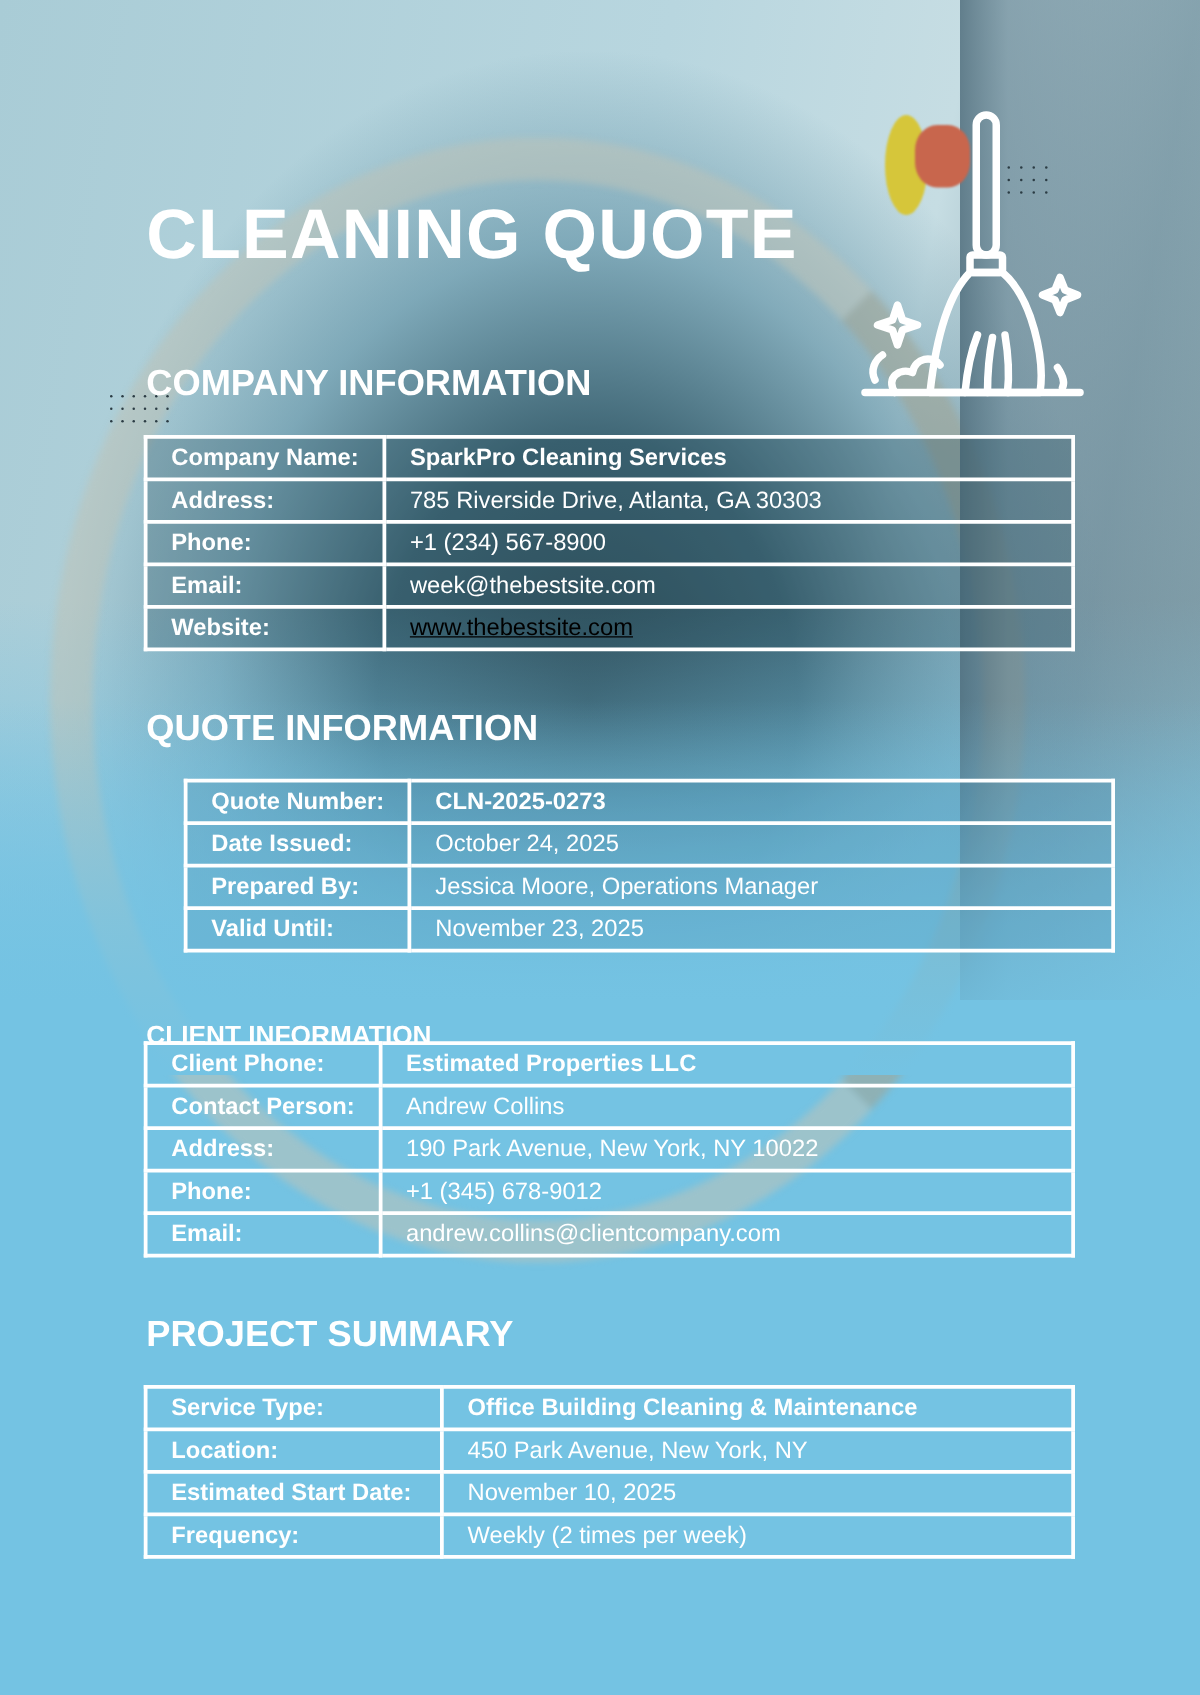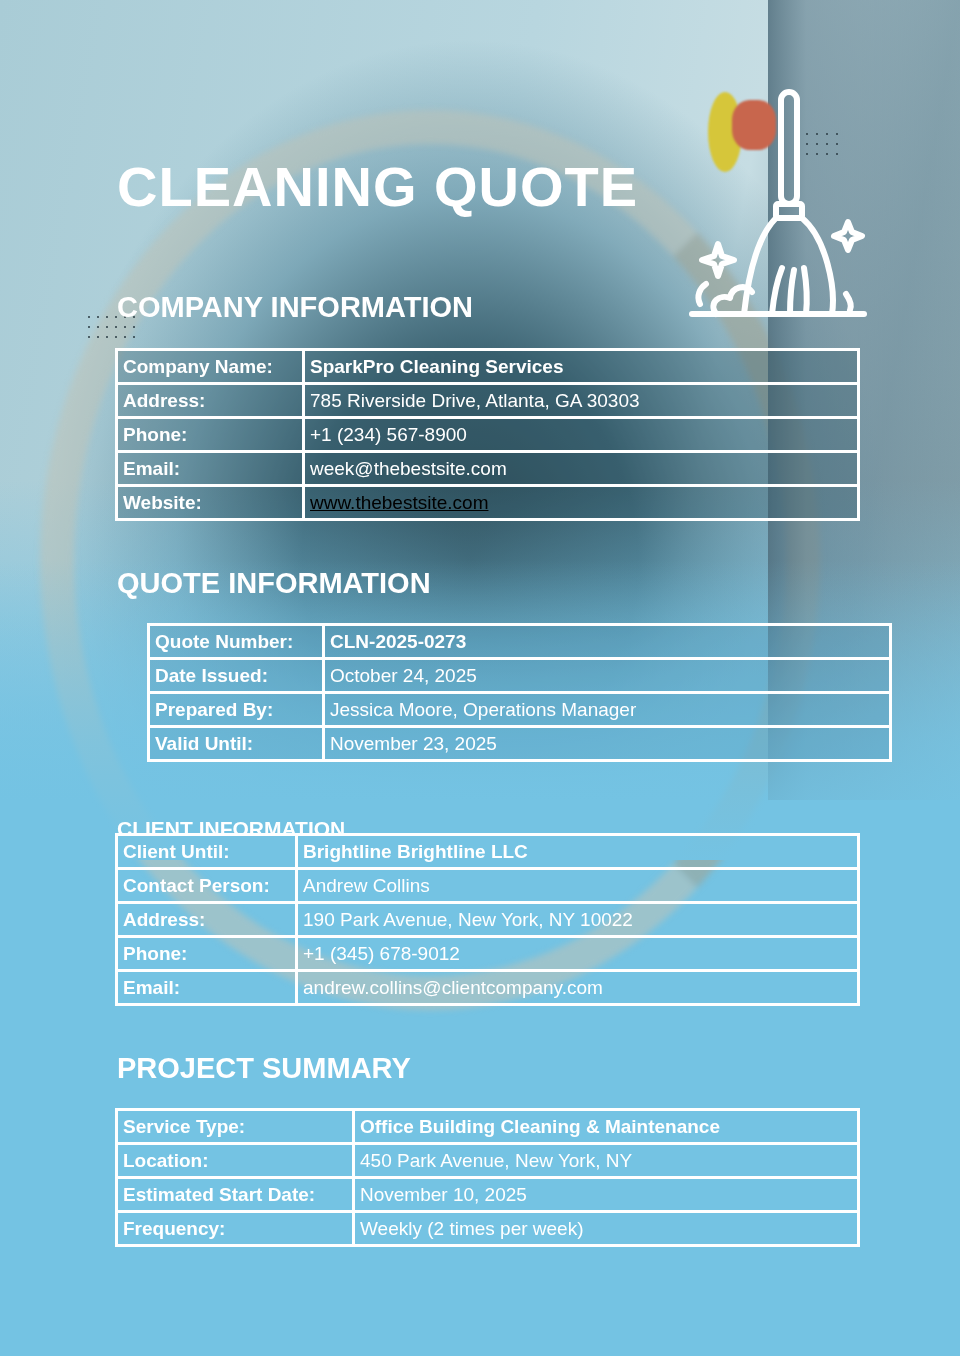--- a/index.html
+++ b/index.html
@@ -66,21 +66,21 @@
 
   table.info {
     position: absolute; left: 115px; width: 745px;
     border-collapse: collapse;
     border: 3px solid #ffffff;
   }
   table.info td {
     border: 3px solid #ffffff;
     height: 34px;
     font-size: 19px;
-    padding: 0 5px;
+    padding: 0 19px;
     white-space: nowrap;
     vertical-align: middle;
   }
   table.info td.k { font-weight: 700; }
   table.info td.v { font-weight: 400; }
   table.info tr.first td.v { font-weight: 700; }
   .t-company { top: 348px; }
   .t-company td.k { width: 187px; }
   .t-quote { top: 623px; margin-left: 32px; }
   .t-quote td.k { width: 175px; }
@@ -211,22 +211,22 @@
       <td class="k">Valid Until:</td>
       <td class="v">November 23, 2025</td>
     </tr>
   </tbody>
     </table>
 
   <h2 class="section s-client">CLIENT INFORMATION</h2>
   <table class="info t-client">
     <tbody>
         <tr class="first">
-      <td class="k">Client Until:</td>
-      <td class="v">Brightline Brightline LLC</td>
+      <td class="k">Client Phone:</td>
+      <td class="v">Estimated Properties LLC</td>
     </tr>
     <tr>
       <td class="k">Contact Person:</td>
       <td class="v">Andrew Collins</td>
     </tr>
     <tr>
       <td class="k">Address:</td>
       <td class="v">190 Park Avenue, New York, NY 10022</td>
     </tr>
     <tr>

